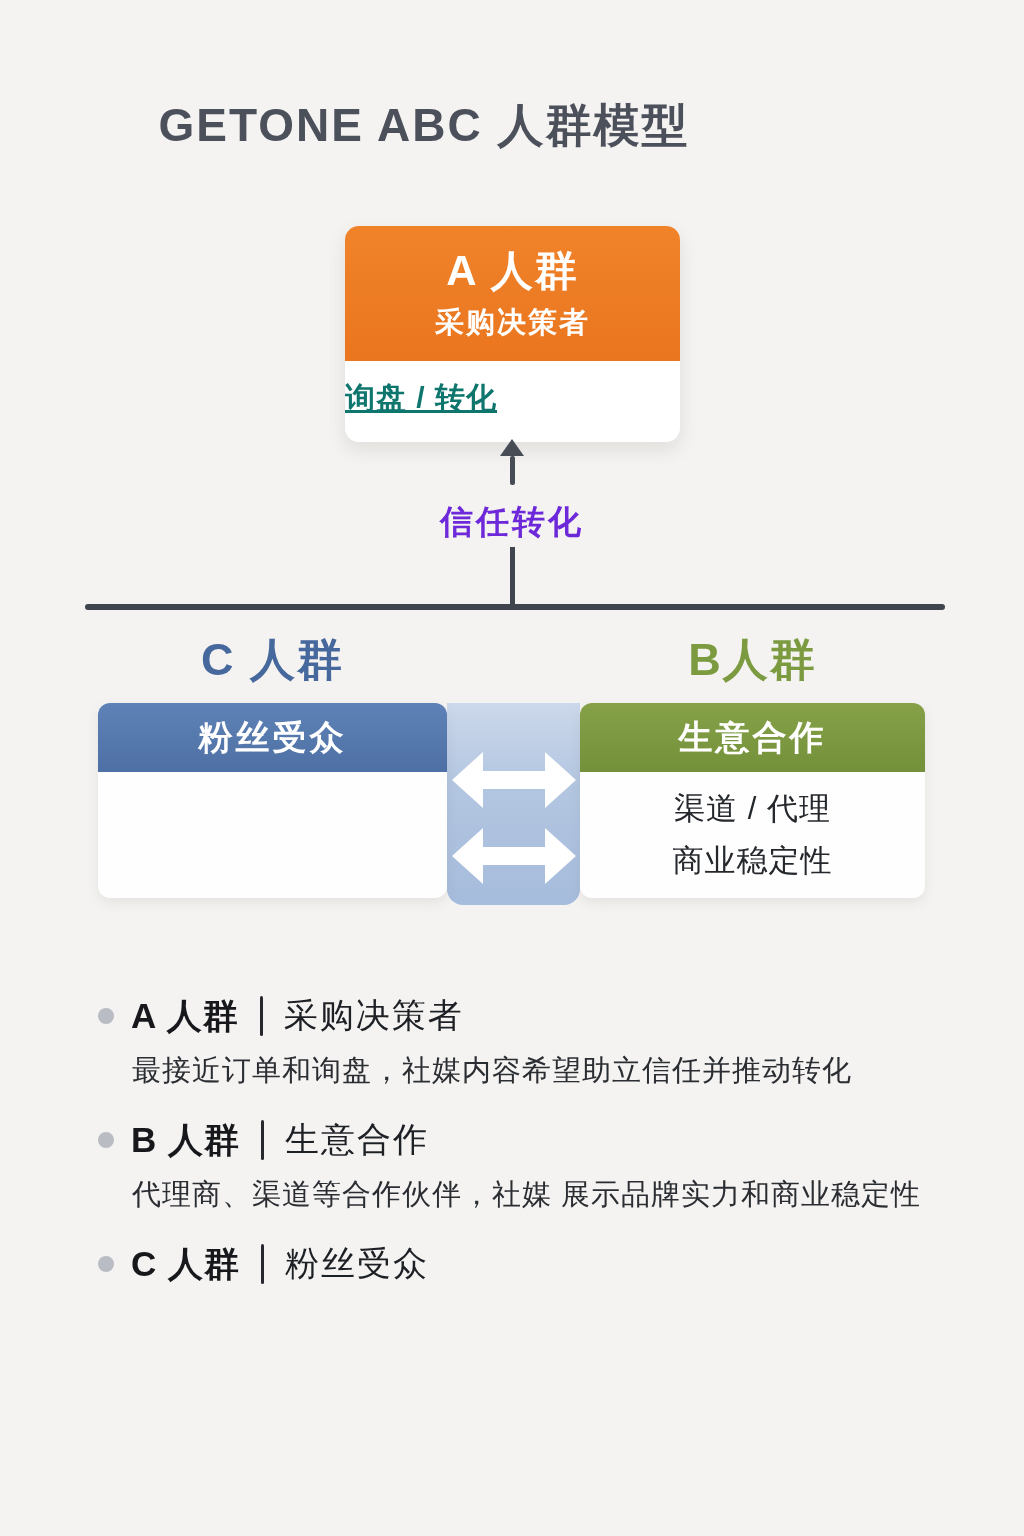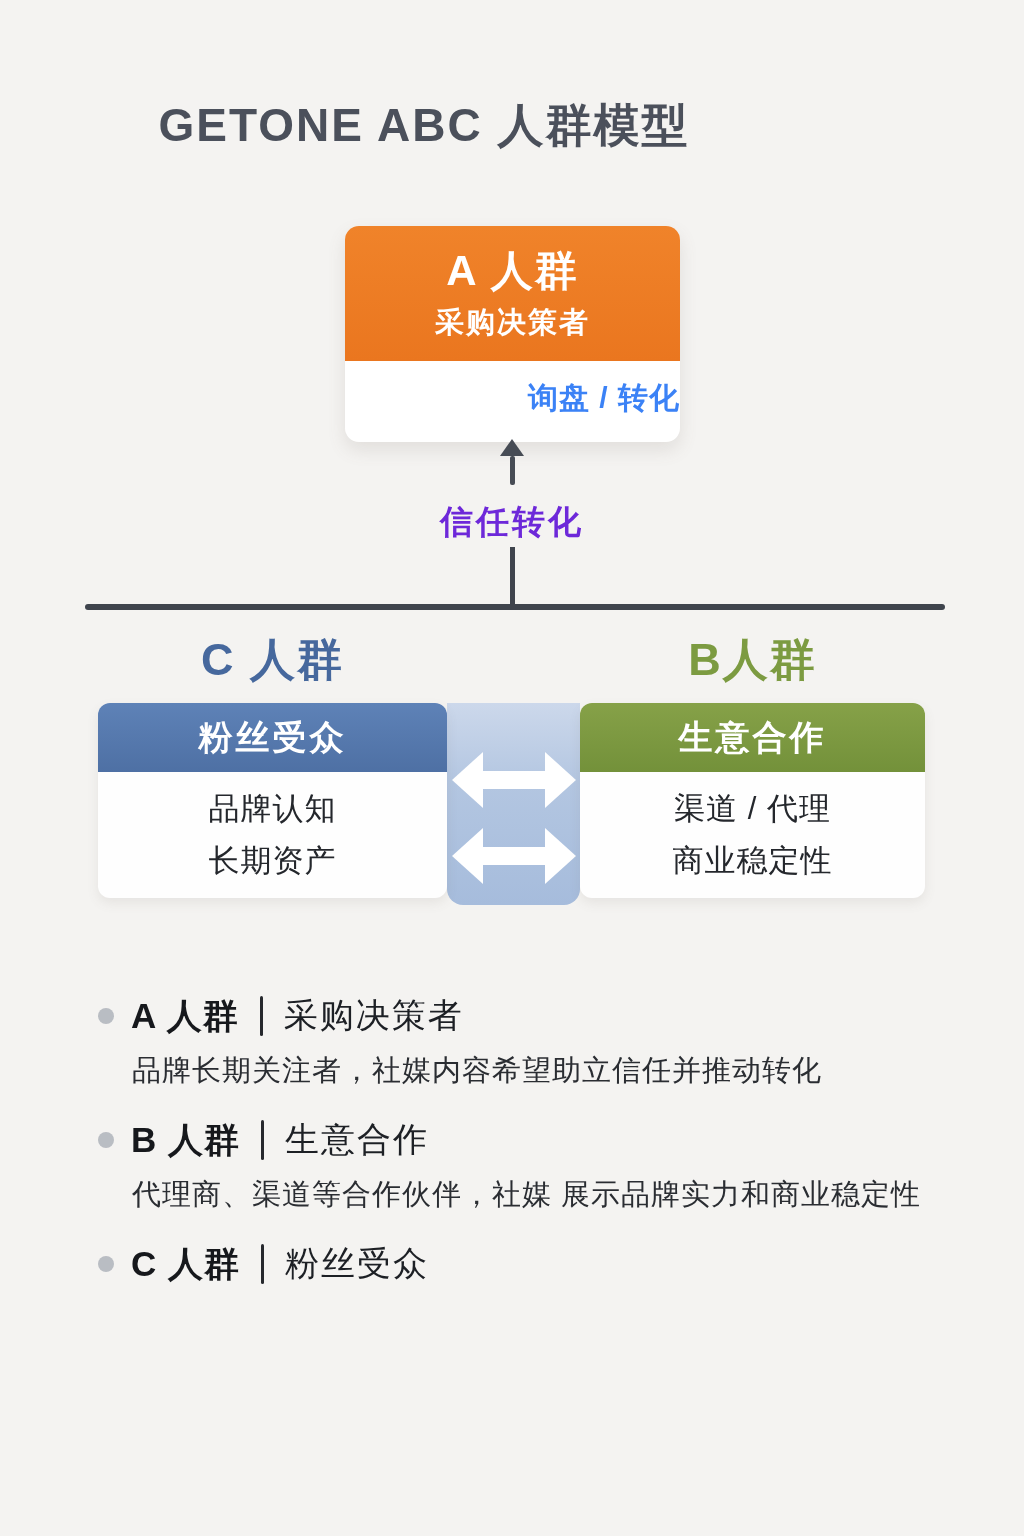--- a/index.html
+++ b/index.html
@@ -24,22 +24,22 @@
     background:#ffffff;border-radius:14px;overflow:hidden;
     box-shadow:0 8px 18px rgba(110,100,90,.14);
   }
   .a-card-header{
     background:linear-gradient(180deg,#f0832a 0%,#ea761f 100%);
     text-align:center;padding:22px 0 18px;
   }
   .a-card-title{font-size:42px;font-weight:800;color:#ffffff;line-height:1.1;letter-spacing:2px;}
   .a-card-subtitle{font-size:29px;font-weight:700;color:#ffffff;margin-top:9px;letter-spacing:2px;}
   .a-card-body{
-    text-align:right;font-size:30px;font-weight:600;color:#3b82f6;
-    padding:17px 0 23px;letter-spacing:1px;
+    text-align:left;font-size:30px;font-weight:600;color:#0f766e;
+    padding:17px 0 23px;letter-spacing:1px;text-decoration:underline;
   }
 
   
   .up-arrow{left:500px;top:439px;width:24px;}
   .up-arrow-head{width:0;height:0;margin:0 auto;
     border-left:12px solid transparent;border-right:12px solid transparent;
     border-bottom:17px solid #474c55;}
   .up-arrow-shaft{width:5px;height:29px;margin:0 auto;background:#474c55;border-radius:2px;}
 
   .flow-label{
@@ -129,44 +129,40 @@
   <span class="head-r"></span>
 </div>
 <div class="dbl-arrow bottom">
   <span class="head-l"></span>
   <span class="shaft"></span>
   <span class="head-r"></span>
 </div>
 
 <div class="abs side-card c-card">
   <div class="side-card-header">粉丝受众</div>
-  <div class="side-card-body">
-    <div class="side-card-line">品牌认知</div>
-    <div class="side-card-line">长期资产</div>
-  </div>
 </div>
 
 <div class="abs side-card b-card">
   <div class="side-card-header">生意合作</div>
   <div class="side-card-body">
     <div class="side-card-line">渠道 / 代理</div>
     <div class="side-card-line">商业稳定性</div>
   </div>
 </div>
 
 <div class="abs legend">
 
   <div class="legend-item">
     <div class="legend-heading">
       <span class="legend-dot"></span>
       <span class="legend-group">A 人群</span>
       <span class="legend-sep"></span>
       <span class="legend-role">采购决策者</span>
     </div>
-    <div class="legend-desc">品牌长期关注者，社媒内容希望助立信任并推动转化</div>
+    <div class="legend-desc">最接近订单和询盘，社媒内容希望助立信任并推动转化</div>
   </div>
 
   <div class="legend-item">
     <div class="legend-heading">
       <span class="legend-dot"></span>
       <span class="legend-group">B 人群</span>
       <span class="legend-sep"></span>
       <span class="legend-role">生意合作</span>
     </div>
     <div class="legend-desc">代理商、渠道等合作伙伴，社媒 展示品牌实力和商业稳定性</div>

